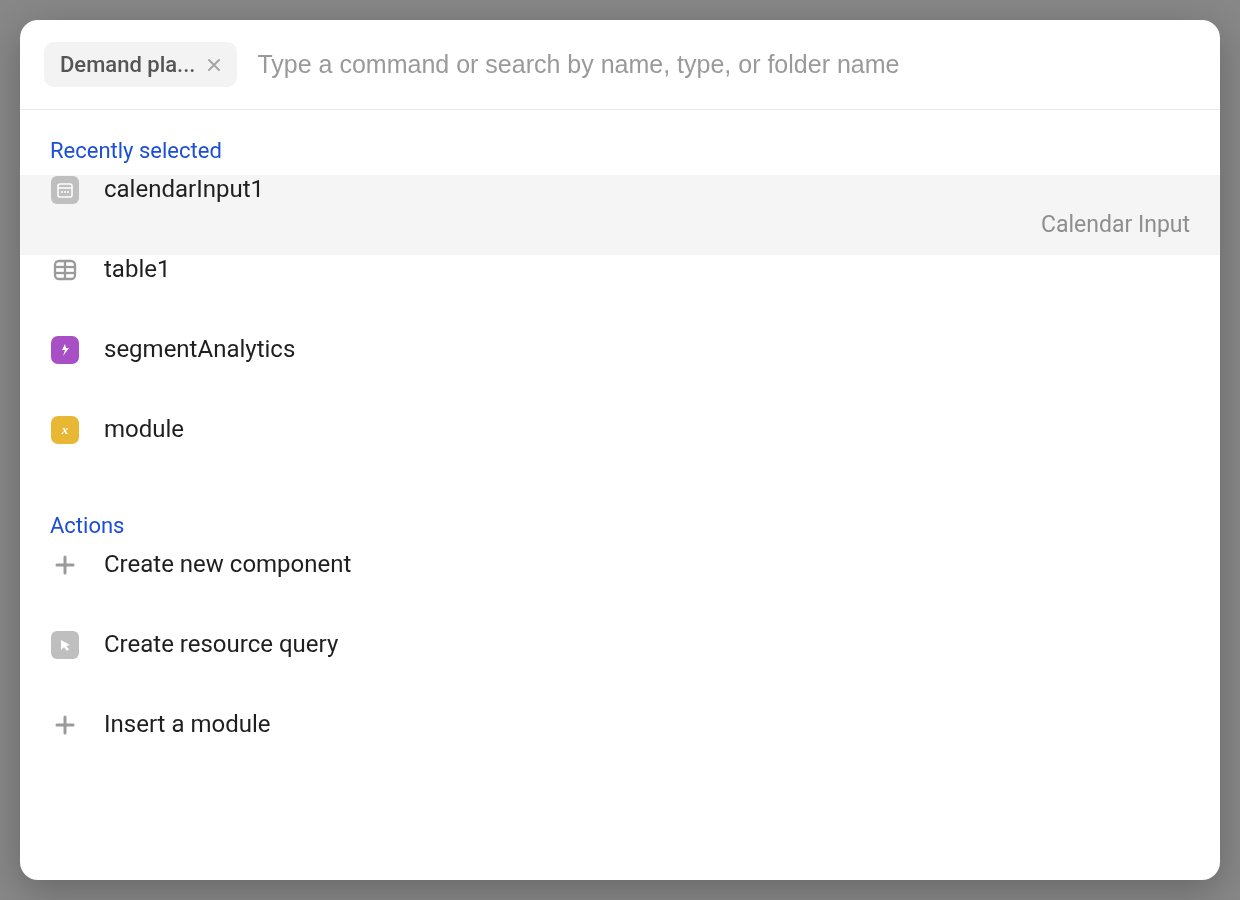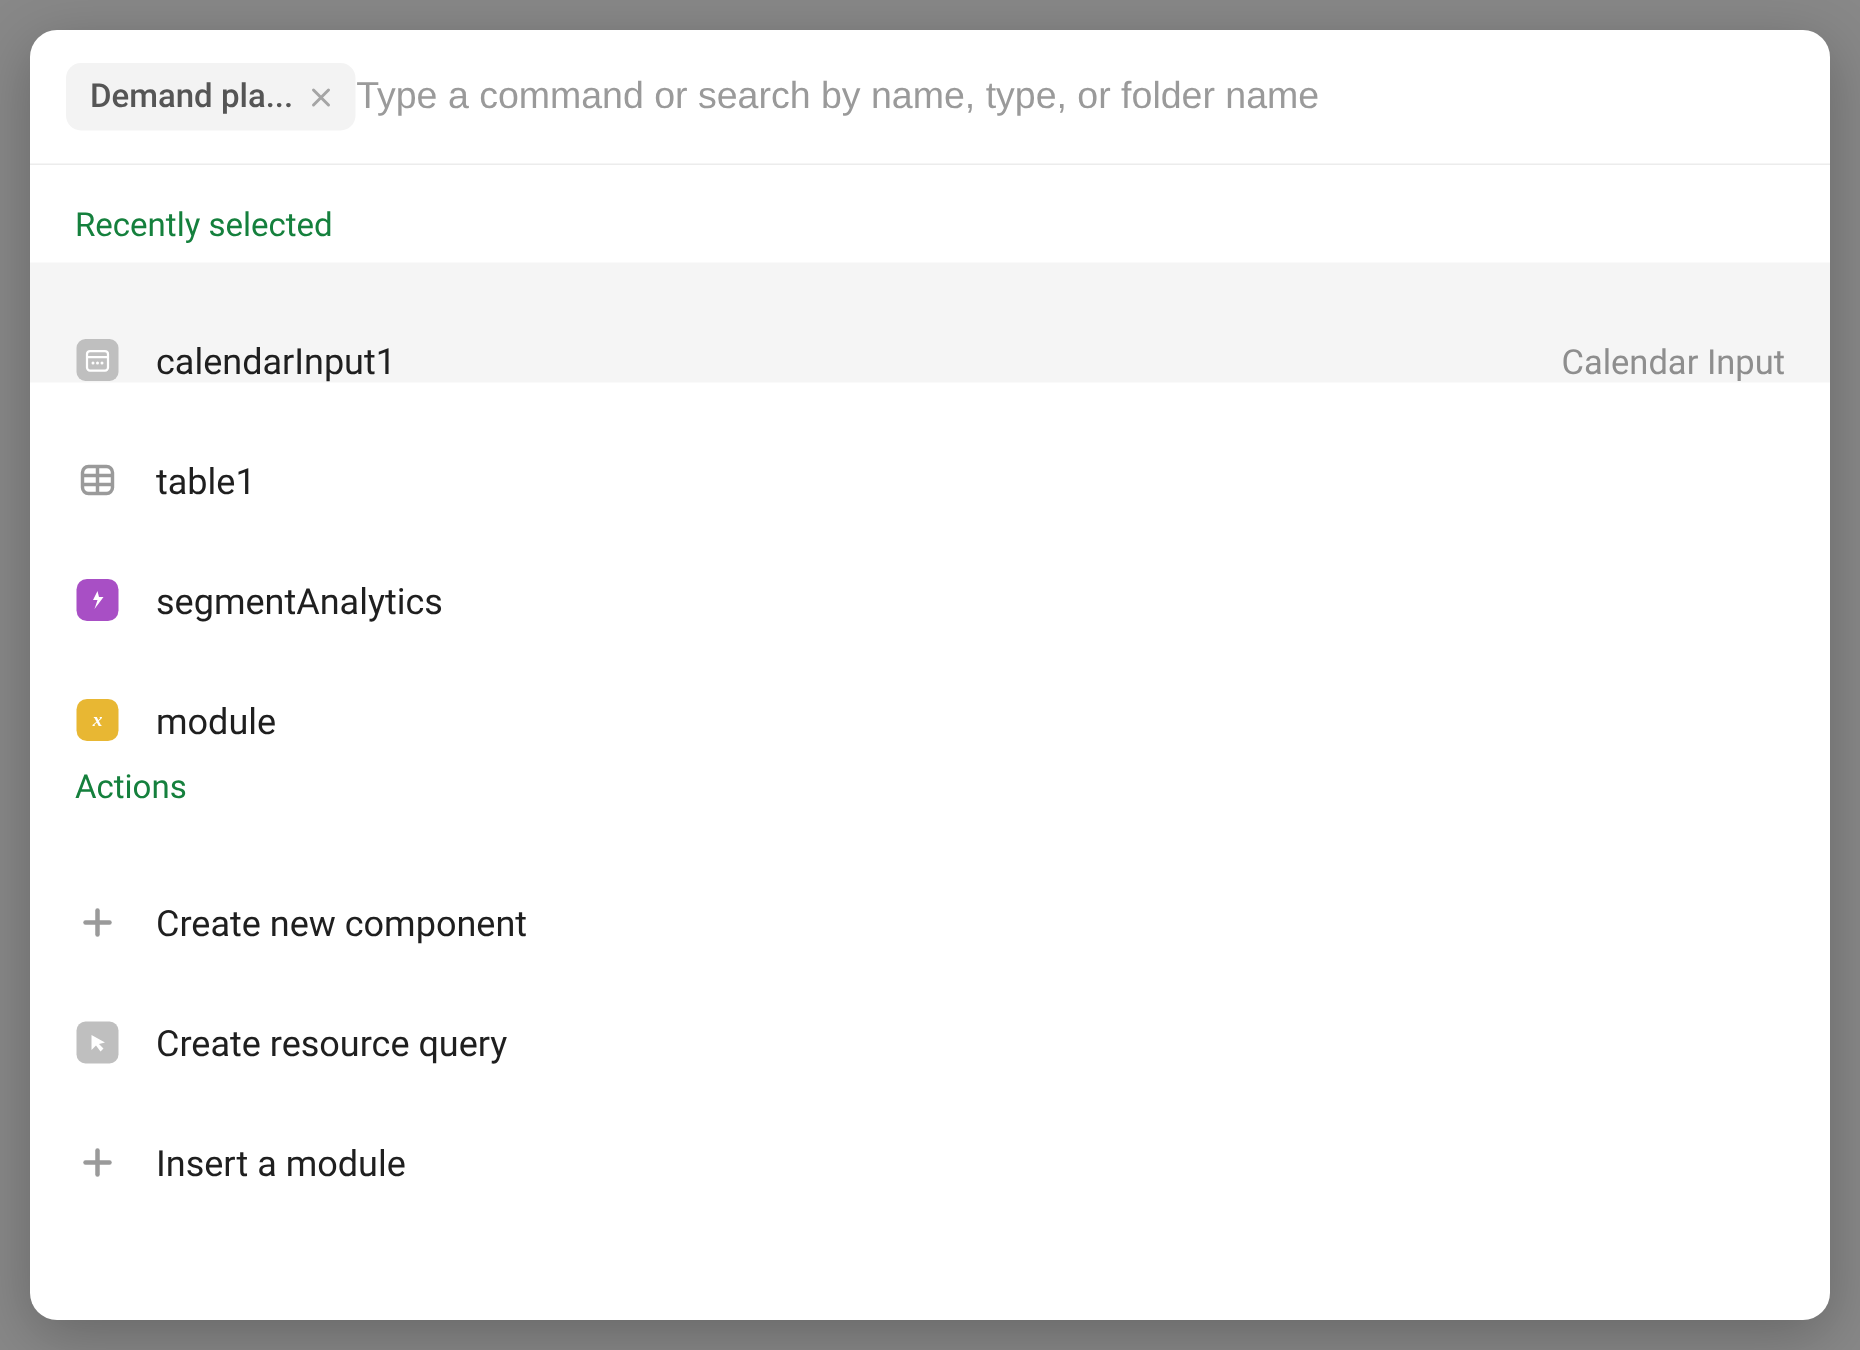--- a/index.html
+++ b/index.html
@@ -20,20 +20,21 @@
     box-shadow: 0 10px 40px rgba(0,0,0,0.25);
     overflow: hidden;
     display: flex;
     flex-direction: column;
   }
   .header {
     display: flex;
     align-items: center;
     padding: 22px 20px 22px 24px;
     border-bottom: 1px solid #ececec;
+    gap: 20px;
   }
   .chip {
     display: flex;
     align-items: center;
     background: #f3f3f3;
     border-radius: 10px;
     padding: 10px 14px 10px 16px;
     gap: 10px;
     max-width: 210px;
     font-size: 22px;
@@ -62,26 +63,26 @@
     background: transparent;
   }
   .search-input::placeholder { color: #9a9a9a; }
   .body {
     flex: 1;
     overflow-y: auto;
     padding-top: 10px;
   }
   .section-header {
     font-size: 22px;
-    color: #15803d;
+    color: #1d4ed8;
     padding: 18px 30px 12px 30px;
   }
   .row {
     display: flex;
-    align-items: flex-end;
+    align-items: flex-start;
     padding: 0 30px;
     height: 80px;
     gap: 24px;
     cursor: pointer;
   }
   .row.selected { background: #f5f5f5; }
   .row .icon-slot {
     width: 30px;
     height: 30px;
     display: flex;

